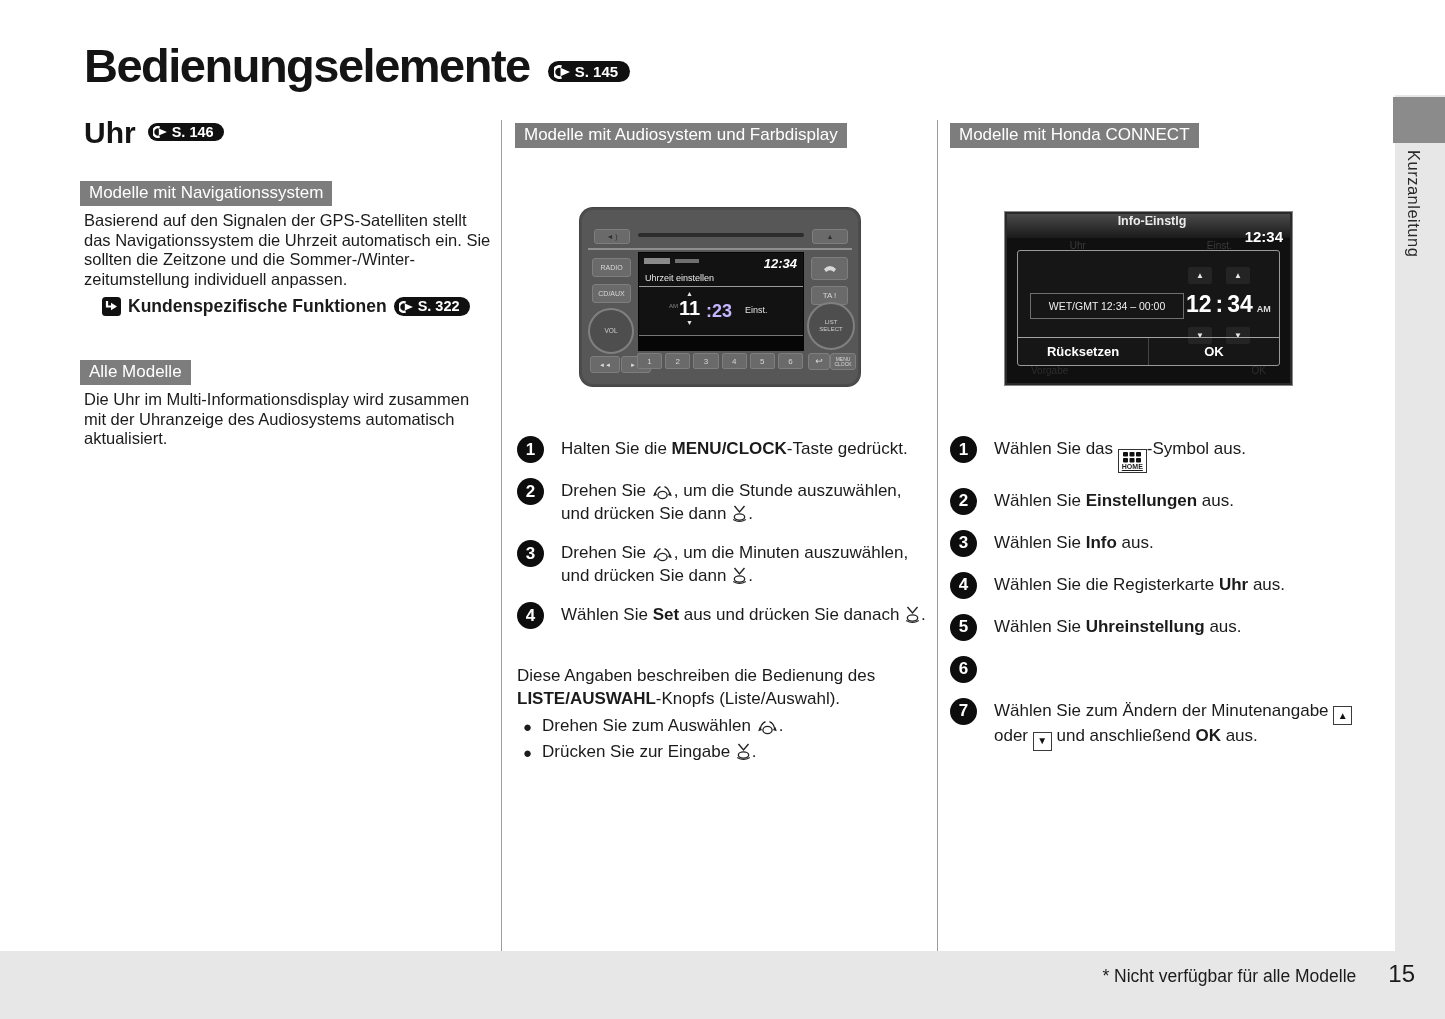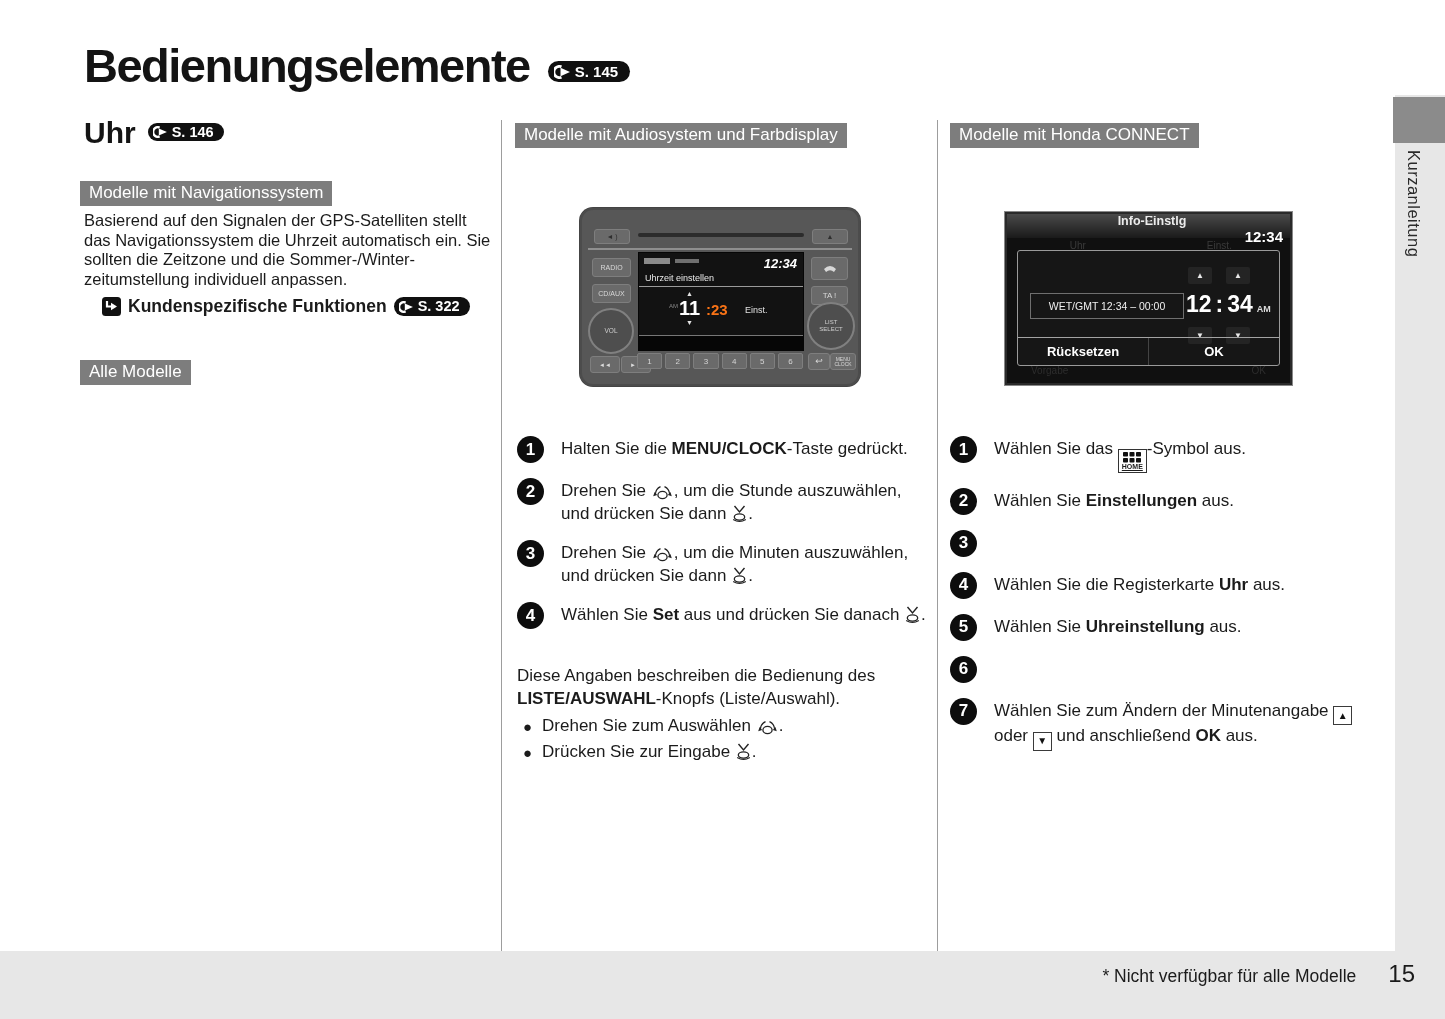--- a/index.html
+++ b/index.html
@@ -99,21 +99,21 @@
   .au-screen{left:58px;top:44px;width:164px;height:97px;background:#121212;border:1px solid #060606;}
   .scr-icons{left:5px;top:5px;width:26px;height:6px;background:#8a8a8a;
     box-shadow:30px 0 0 -1px #6f6f6f;}
   .scr-clock{right:6px;top:3px;color:#fff;font-weight:bold;font-size:13px;font-style:italic;}
   .scr-title{left:6px;top:20px;color:#e8e8e8;font-size:9px;}
   .scr-line{left:0;top:33px;width:100%;height:1px;background:#9a9a9a;}
   .scr-ampm{left:30px;top:50px;color:#888;font-size:6px;}
   .scr-up{left:47px;top:37px;color:#e5e5e5;font-size:7px;}
   .scr-hour{left:40px;top:44px;color:#fff;font-size:20px;font-weight:bold;}
   .scr-down{left:47px;top:66px;color:#e5e5e5;font-size:7px;}
-  .scr-min{left:67px;top:48px;color:#f97316;font-size:15px;font-weight:bold;}
+  .scr-min{left:67px;top:48px;color:#c4b5fd;font-size:18px;font-weight:bold;}
   .scr-einst{left:106px;top:52px;color:#e0e0e0;font-size:9px;}
   .scr-line2{left:0;top:82px;width:100%;height:1px;background:#777;}
   .scr-bottom{left:0;top:83px;width:100%;height:14px;background:#060606;}
 
   
   .connect-screen{left:1005px;top:212px;width:283px;height:169px;background:#101010;
     border:2px solid #2a2a2a;box-shadow:0 0 0 1px #888;}
   .connect-screen .abs{position:absolute;}
   .cs-top{left:0;top:0;width:100%;height:24px;background:linear-gradient(#4a4a4a,#1a1a1a);
     display:flex;align-items:center;padding:0 7px;box-sizing:border-box;flex-direction:column;}
@@ -198,20 +198,21 @@
           <svg width="15" height="12" viewBox="0 0 17 14">
             <path d="M7.5 1.8 A5.6 5.6 0 1 0 7.5 12.2" fill="none" stroke="#fff" stroke-width="2.8"></path>
             <polygon points="6.5,2.8 16,7 6.5,11.2" fill="#fff"></polygon>
           </svg>
         </span>
       <span>S. 322</span>
     </span>
   </div>
   <div class="gap"></div>
   <span class="tag-header">Alle Modelle</span>
+  <p class="body-text" style="margin:5px 0 0 4px;">Die Uhr im Multi-Informationsdisplay wird zusammen mit der Uhranzeige des Audiosystems automatisch aktualisiert.</p>
 </div>
 
 <span class="abs tag-header" style="left:515px;top:123px;">Modelle mit Audiosystem und Farbdisplay</span>
 
 <div class="abs audio-unit">
   <div class="abs au-btn au-eject">◄ )</div>
   <div class="abs au-slot"></div>
   <div class="abs au-btn au-load">▲</div>
   <div class="abs au-divider"></div>
   <div class="abs au-btn au-radio">RADIO</div>
@@ -389,20 +390,21 @@
           </svg>
           <span class="icon-label">HOME</span>
         </span><span>-Symbol aus.</span></span>
   </div>
   <div class="step-row">
     <span class="step-num">2</span>
     <span class="step-text"><span>Wählen Sie </span><span class="b">Einstellungen</span><span> aus.</span></span>
   </div>
   <div class="step-row">
     <span class="step-num">3</span>
+    <span class="step-text"><span>Wählen Sie </span><span class="b">Info</span><span> aus.</span></span>
   </div>
   <div class="step-row">
     <span class="step-num">4</span>
     <span class="step-text"><span>Wählen Sie die Registerkarte </span><span class="b">Uhr</span><span> aus.</span></span>
   </div>
   <div class="step-row">
     <span class="step-num">5</span>
     <span class="step-text"><span>Wählen Sie </span><span class="b">Uhreinstellung</span><span> aus.</span></span>
   </div>
   <div class="step-row">

